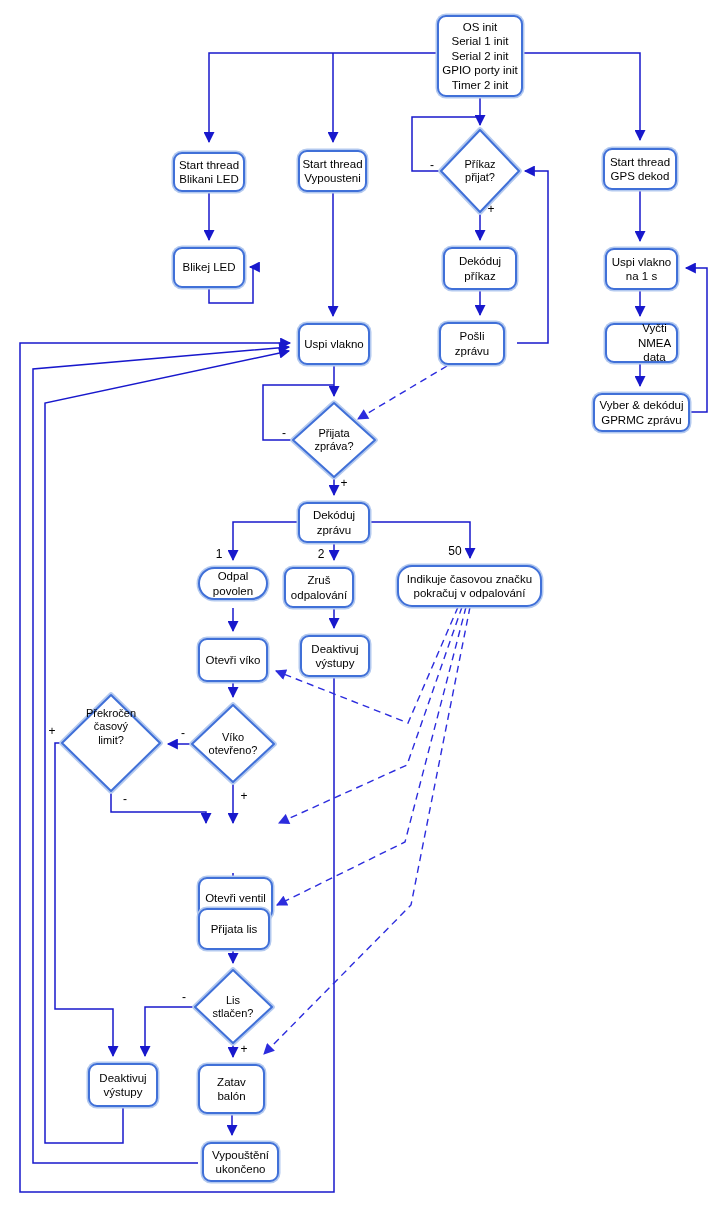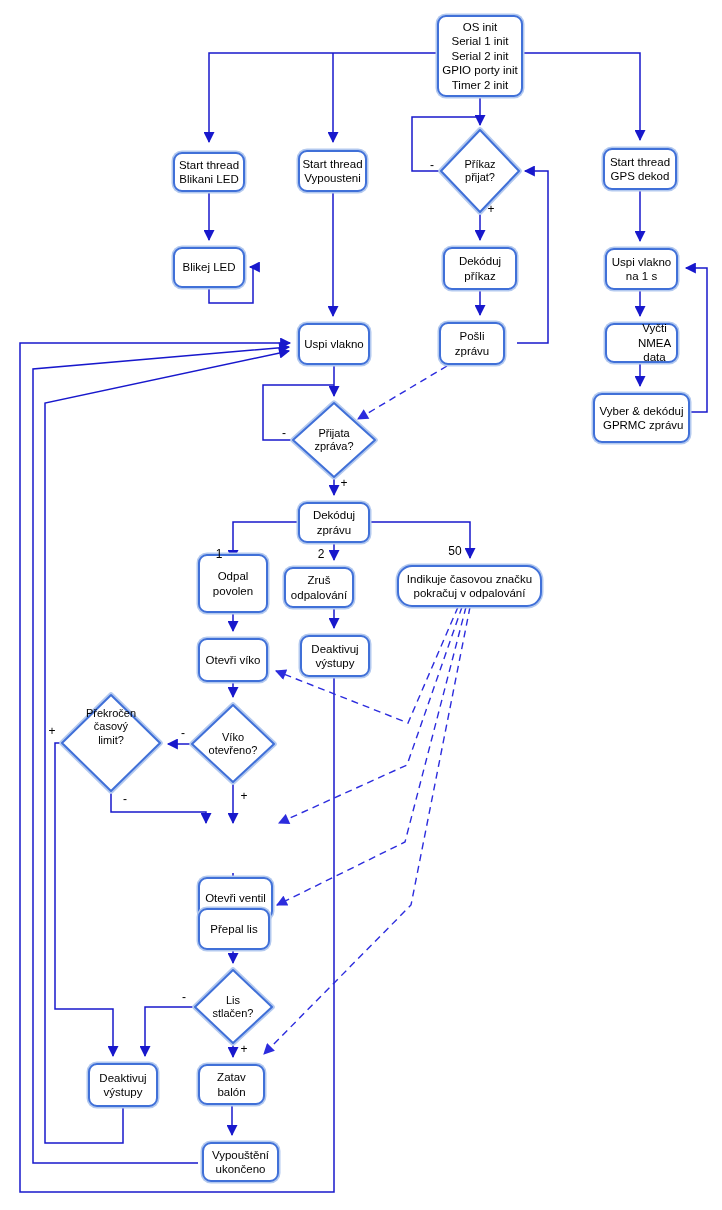--- a/index.html
+++ b/index.html
@@ -128,39 +128,39 @@
 GPS dekod</div>
   <div class="node" style="left:173px;top:247px;width:72px;height:41px;">Blikej LED</div>
   <div class="node" style="left:443px;top:247px;width:74px;height:43px;">Dekóduj
 příkaz</div>
   <div class="node" style="left:439px;top:322px;width:66px;height:43px;">Pošli
 zprávu</div>
   <div class="node" style="left:605px;top:248px;width:73px;height:42px;">Uspi vlakno
 na 1 s</div>
   <div class="node" style="left:605px;top:323px;width:73px;height:40px;padding-left:28px;">Vyčti NMEA
 data</div>
-  <div class="node" style="left:593px;top:393px;width:97px;height:50px;text-align:right;">Vyber &amp; dekóduj
+  <div class="node" style="left:593px;top:393px;width:97px;height:39px;">Vyber &amp; dekóduj
 GPRMC zprávu</div>
   <div class="node" style="left:298px;top:323px;width:72px;height:42px;">Uspi vlakno</div>
   <div class="node" style="left:298px;top:502px;width:72px;height:41px;">Dekóduj
 zprávu</div>
-  <div class="node" style="left:198px;top:554px;width:70px;height:59px;">Odpal
+  <div class="node" style="left:198px;top:567px;width:70px;height:33px;border-radius:19px;">Odpal
 povolen</div>
   <div class="node" style="left:284px;top:567px;width:70px;height:41px;">Zruš
 odpalování</div>
   <div class="node" style="left:397px;top:565px;width:145px;height:42px;border-radius:15px;">Indikuje časovou značku
 pokračuj v odpalování</div>
   <div class="node" style="left:198px;top:638px;width:70px;height:44px;">Otevři víko</div>
   <div class="node" style="left:300px;top:635px;width:70px;height:42px;">Deaktivuj
 výstupy</div>
   <div class="node" style="left:198px;top:830px;width:75px;height:43px;margin-top:47px;">Otevři ventil</div>
-  <div class="node" style="left:198px;top:908px;width:72px;height:42px;">Přepal lis</div>
+  <div class="node" style="left:198px;top:908px;width:72px;height:42px;">Přijata lis</div>
   <div class="node" style="left:88px;top:1063px;width:70px;height:44px;">Deaktivuj
 výstupy</div>
-  <div class="node" style="left:198px;top:1064px;width:67px;height:41px;">Zatav
+  <div class="node" style="left:198px;top:1064px;width:67px;height:50px;">Zatav
 balón</div>
   <div class="node" style="left:202px;top:1142px;width:77px;height:40px;">Vypouštění
 ukončeno</div>
 
   <div class="dlabel" style="left:441px;top:151px;width:78px;height:40px;">Příkaz
 přijat?</div>
   <div class="dlabel" style="left:294px;top:420px;width:80px;height:40px;">Přijata
 zpráva?</div>
   <div class="dlabel" style="left:193px;top:724px;width:80px;height:40px;">Víko
 otevřeno?</div>

